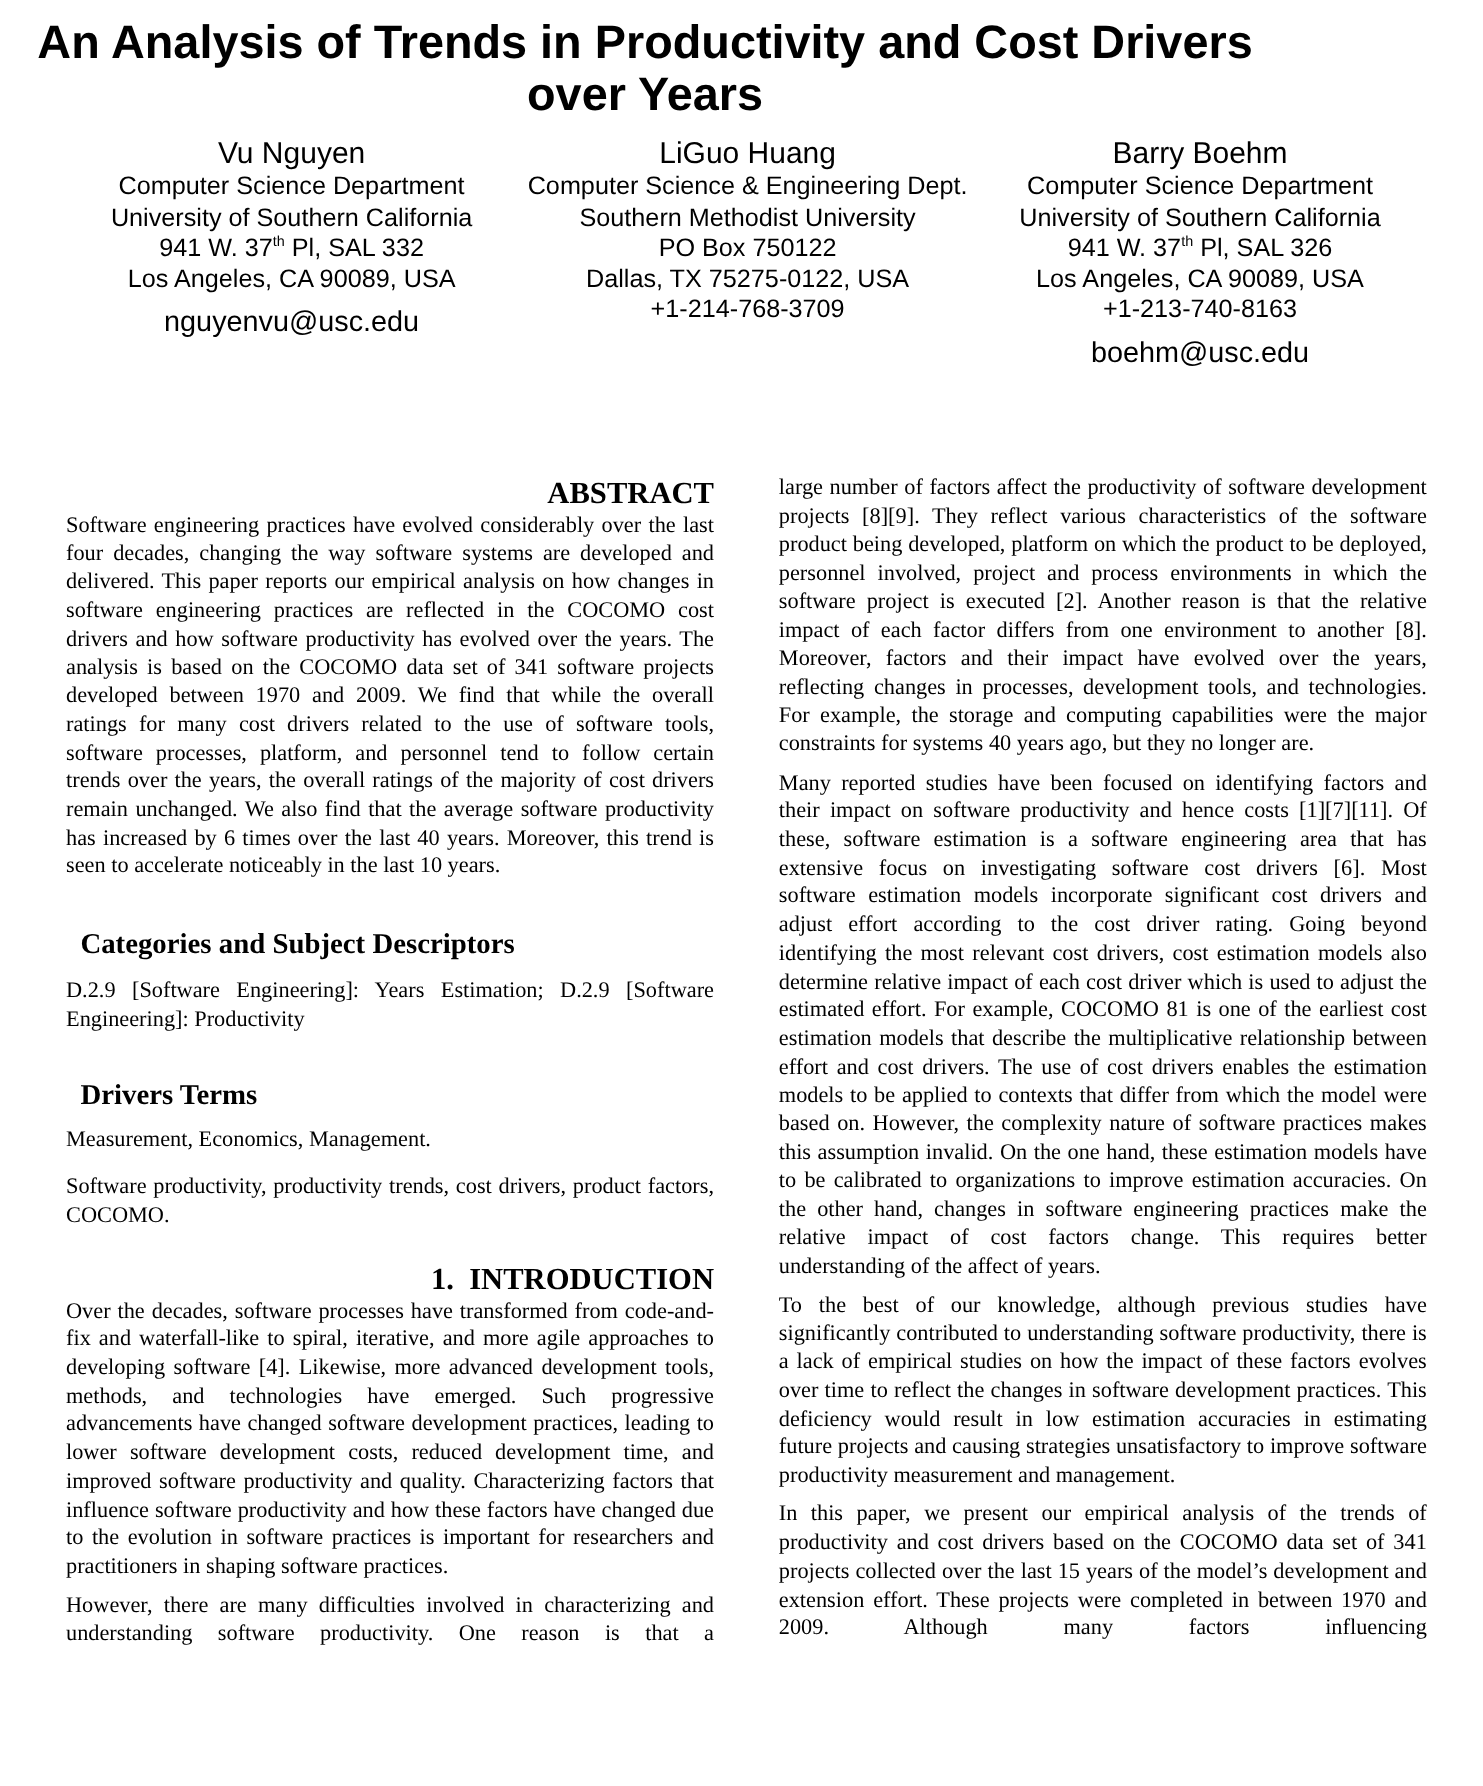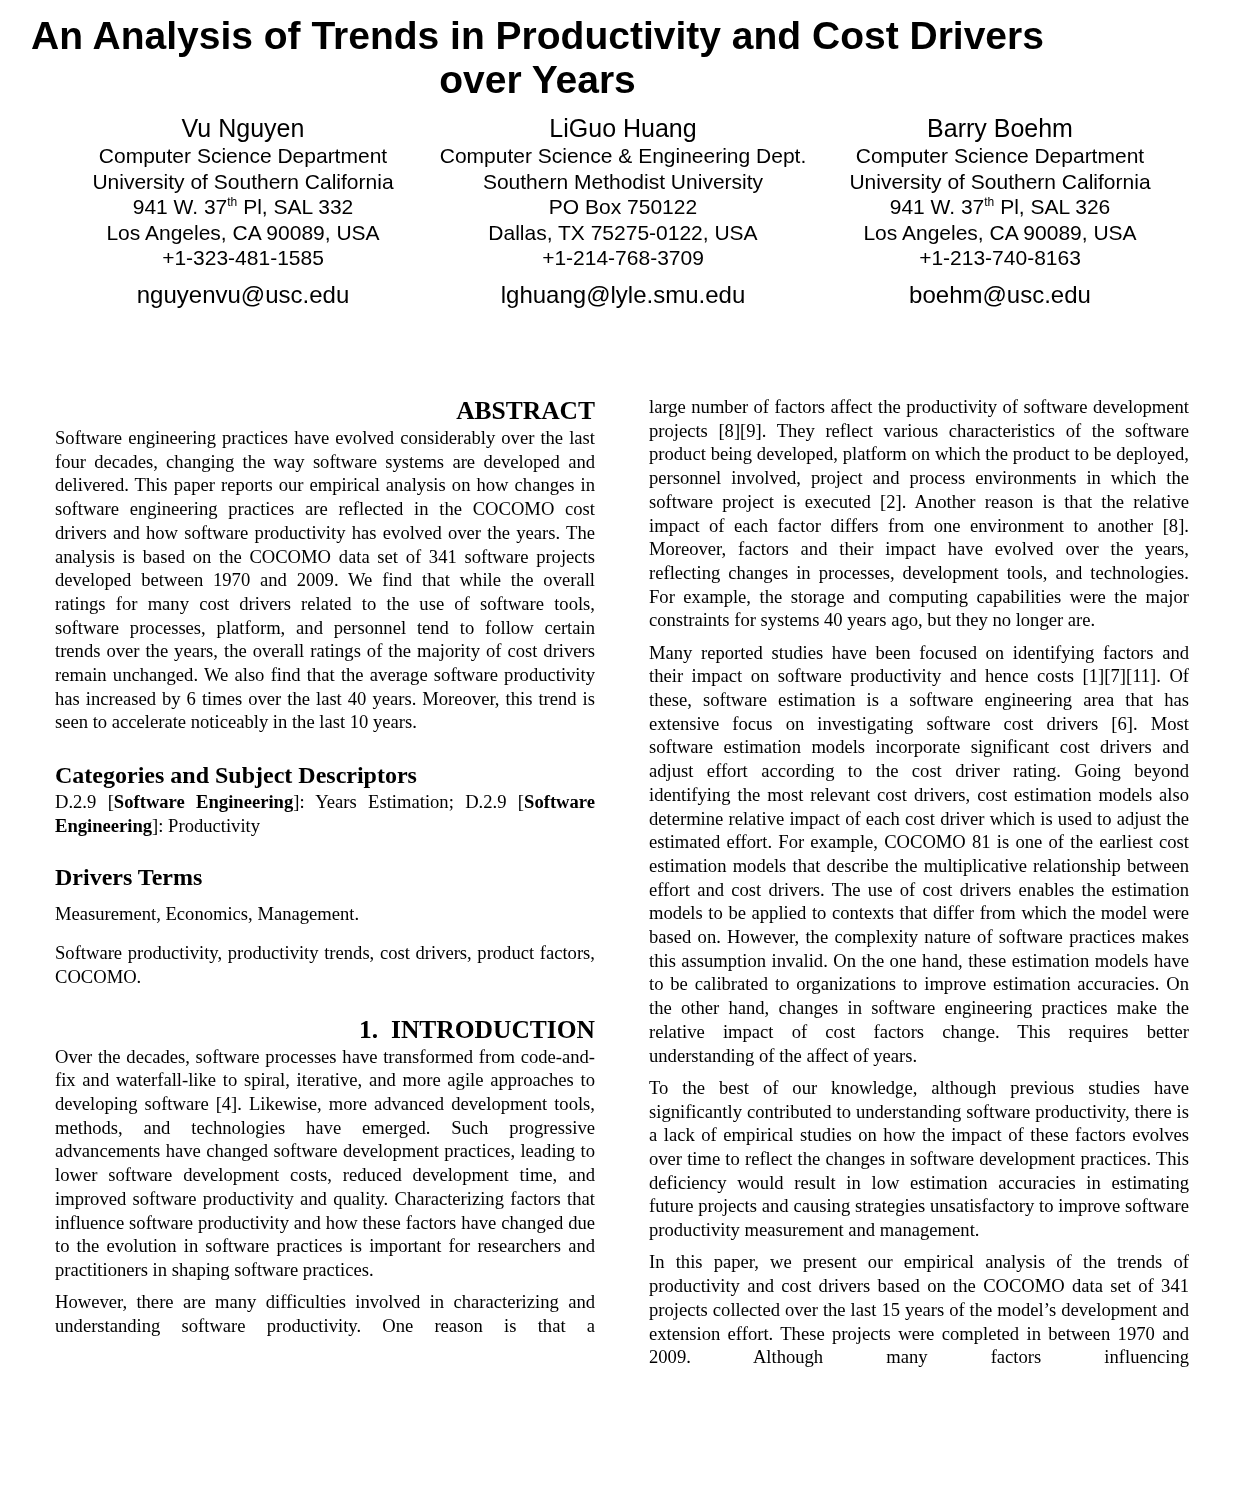--- a/index.html
+++ b/index.html
@@ -22,51 +22,49 @@
 
   .col {
     position: absolute; top: 396px; width: 540px;
     font-family: "Liberation Serif", serif; font-size: 18.6px; line-height: 23.7px;
   }
   .col-left { left: 55px; }
   .col-right { left: 649px; top: 395px; }
   .col p { margin: 0; text-align: justify; text-align-last: auto; }
   .col p + p { margin-top: 8.6px; }
   .h1 { font-weight: bold; font-size: 25.5px; line-height: 30px; margin: 0; text-align: right; }
-  .h2 { font-weight: bold; font-size: 24px; line-height: 30px; margin: 0; }
+  .h2 { font-weight: bold; font-size: 24px; line-height: 30px; margin: 12px; }
   .gap-s { height: 24px; }
   .gap-m { height: 26px; }
-  b { font-weight: bold; }
+  b { font-weight: normal; }
 </style>
 </head>
 <body>
 
 <div class="title">
   <div>An Analysis of Trends in Productivity and Cost Drivers</div>
   <div>over Years</div>
 </div>
 
 <div class="authors">
   <div class="author a1">
     <div class="name">Vu Nguyen</div>
     <div>Computer Science Department</div>
     <div>University of Southern California</div>
     <div><span>941 W. 37</span><sup>th</sup><span> Pl, SAL 332</span></div>
     <div>Los Angeles, CA 90089, USA</div>
-    <div>+1-323-481-1585</div>
     <div class="email">nguyenvu@usc.edu</div>
   </div>
   <div class="author a2">
     <div class="name">LiGuo Huang</div>
     <div>Computer Science &amp; Engineering Dept.</div>
     <div>Southern Methodist University</div>
     <div>PO Box 750122</div>
     <div>Dallas, TX 75275-0122, USA</div>
     <div>+1-214-768-3709</div>
-    <div class="email">lghuang@lyle.smu.edu</div>
   </div>
   <div class="author a3">
     <div class="name">Barry Boehm</div>
     <div>Computer Science Department</div>
     <div>University of Southern California</div>
     <div><span>941 W. 37</span><sup>th</sup><span> Pl, SAL 326</span></div>
     <div>Los Angeles, CA 90089, USA</div>
     <div>+1-213-740-8163</div>
     <div class="email">boehm@usc.edu</div>
   </div>

